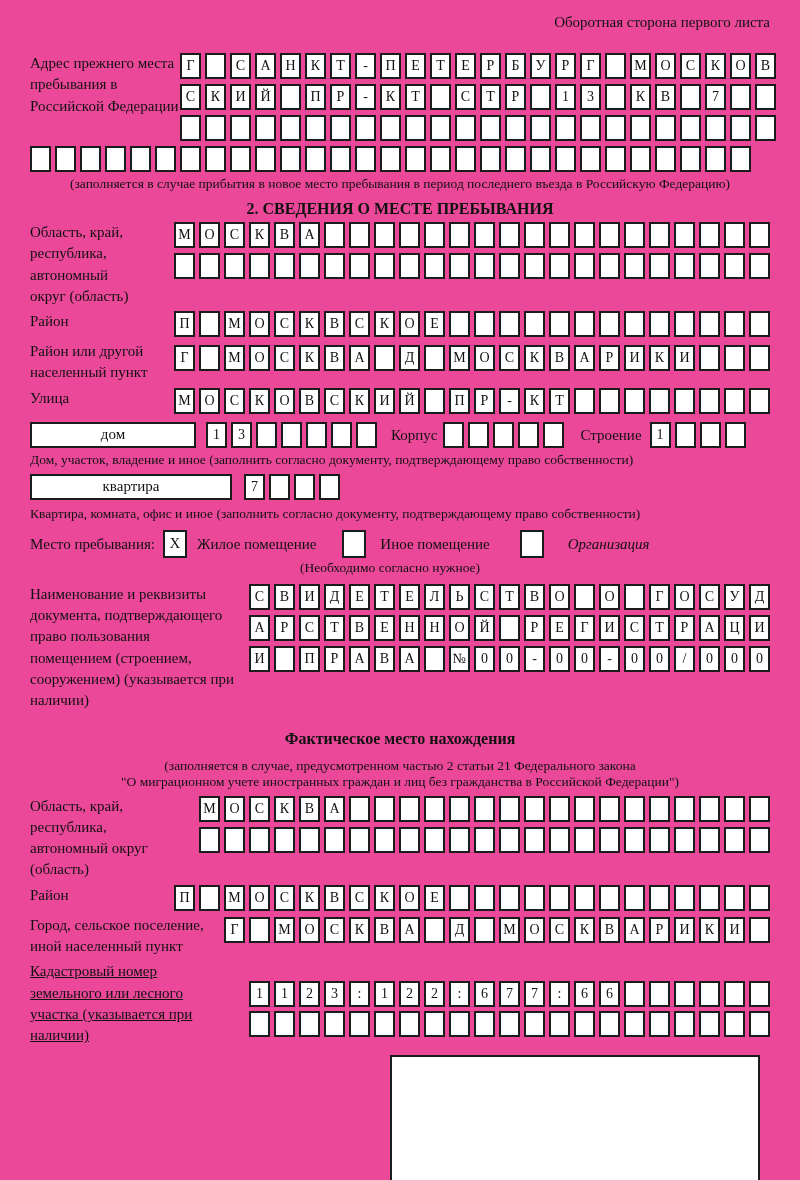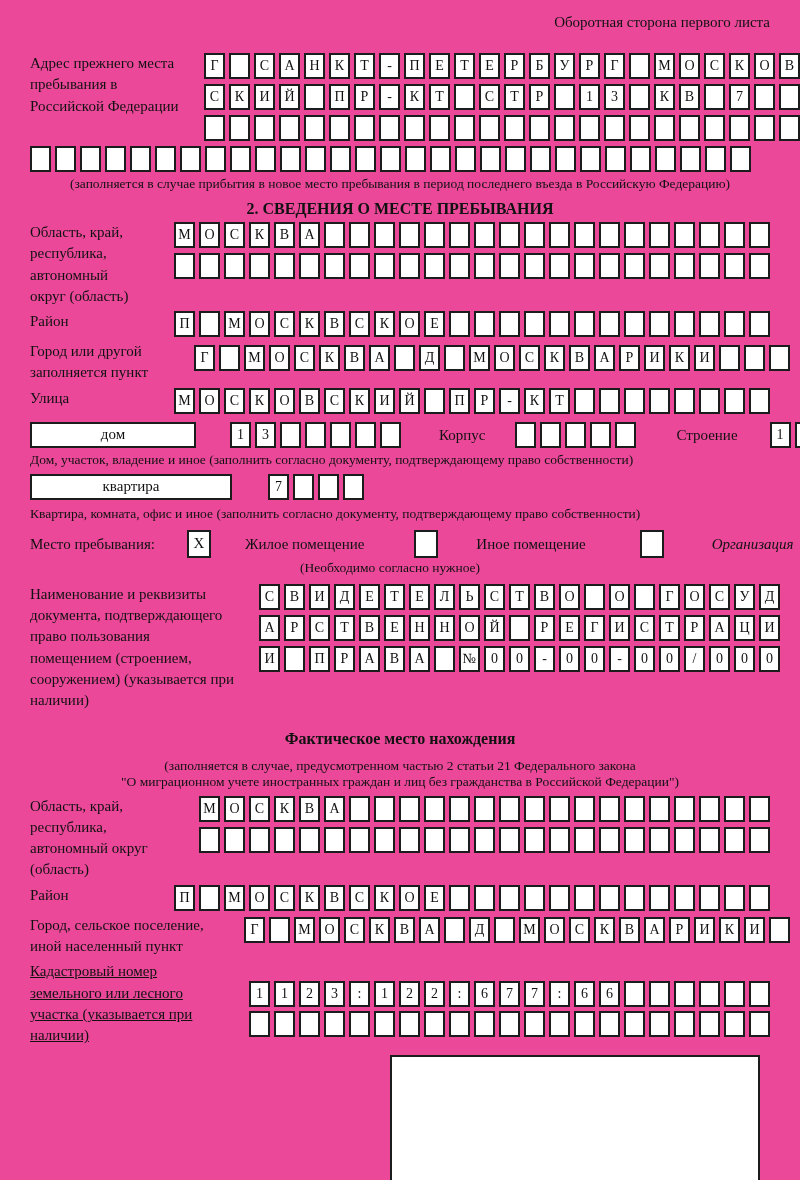--- a/index.html
+++ b/index.html
@@ -6,21 +6,21 @@
   .page{
     position:relative;
     width:800px;height:1180px;
     background:#ec4899;color:#111;
     font-family:"Liberation Serif","DejaVu Serif",serif;
     box-sizing:border-box;
     padding:14px 30px 0 30px;
     overflow:hidden;
   }
   .hdr-note{text-align:right;font-size:15px;}
-  .flex-row{display:flex;align-items:flex-start;gap:24px;}
+  .flex-row{display:flex;align-items:flex-start;}
   .lbl{font-size:15px;line-height:1.42;flex:0 0 auto;}
   .grids{margin-left:auto;display:flex;flex-direction:column;gap:5px;}
   .cells{display:flex;gap:4px;}
   .cells .cell{
     width:17px;height:22px;border:2px solid #1c1c1c;
     display:flex;align-items:center;justify-content:center;
     font-size:14px;line-height:1;flex:0 0 auto;background:#fff;
   }
   .right{margin-left:auto;}
   .full-row{margin-top:5px;}
@@ -250,21 +250,21 @@
         <div class="cell"></div>
         <div class="cell"></div>
         <div class="cell"></div>
         <div class="cell"></div>
         <div class="cell"></div>
         <div class="cell"></div>
       </div>
   </div>
 
   <div class="flex-row mt4">
-    <div class="lbl" style="width:140px;">Город или другой заполняется пункт</div>
+    <div class="lbl" style="width:140px;">Район или другой населенный пункт</div>
     <div class="cells right" style="margin-top:4px;">
         <div class="cell">Г</div>
         <div class="cell"></div>
         <div class="cell">М</div>
         <div class="cell">О</div>
         <div class="cell">С</div>
         <div class="cell">К</div>
         <div class="cell">В</div>
         <div class="cell">А</div>
         <div class="cell"></div>

